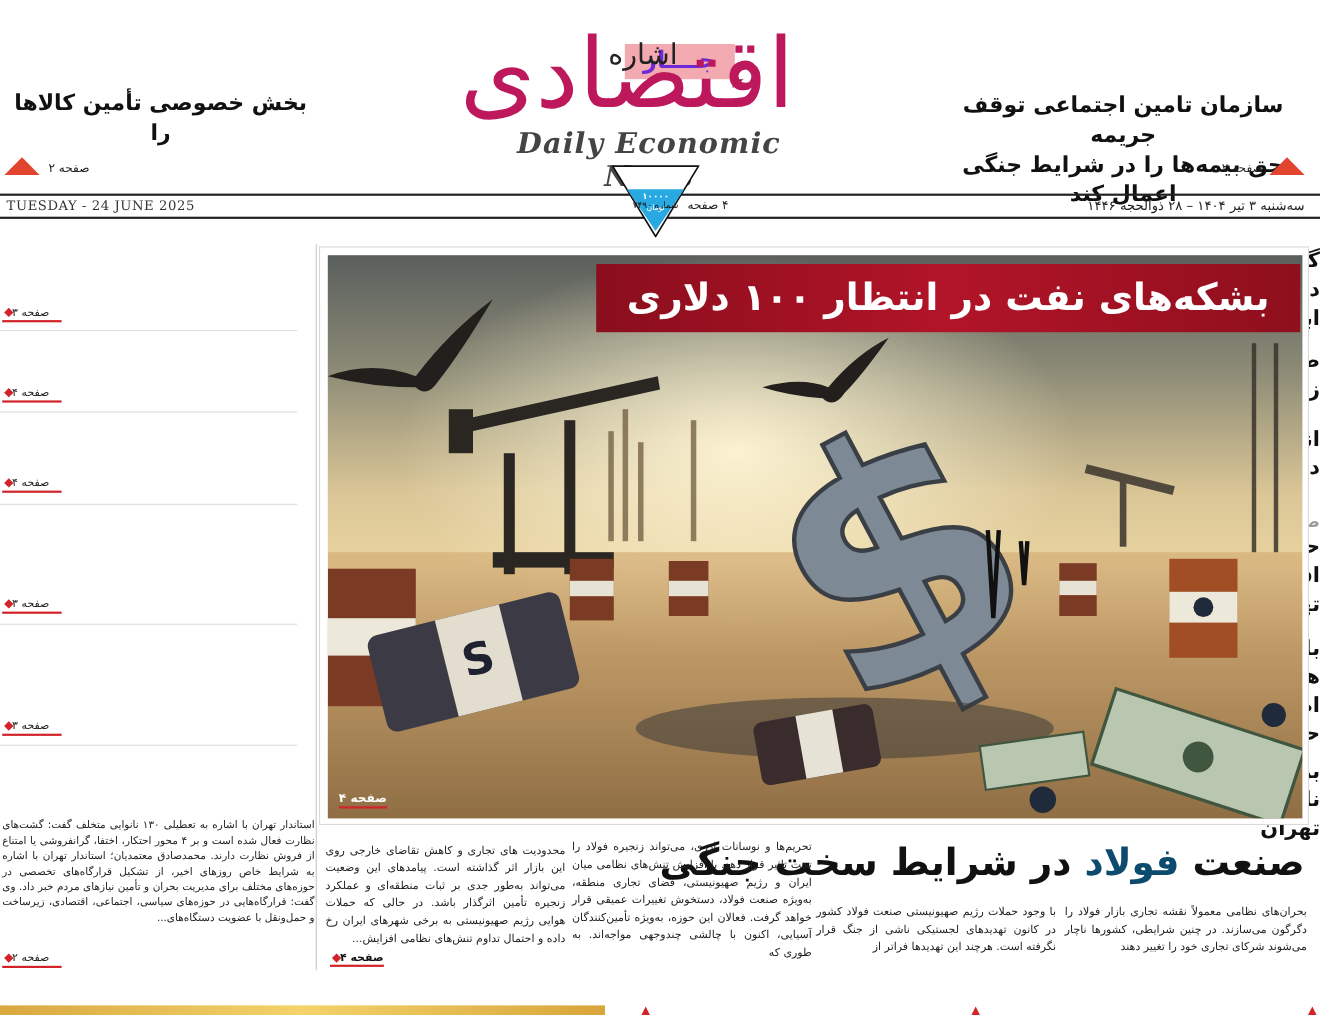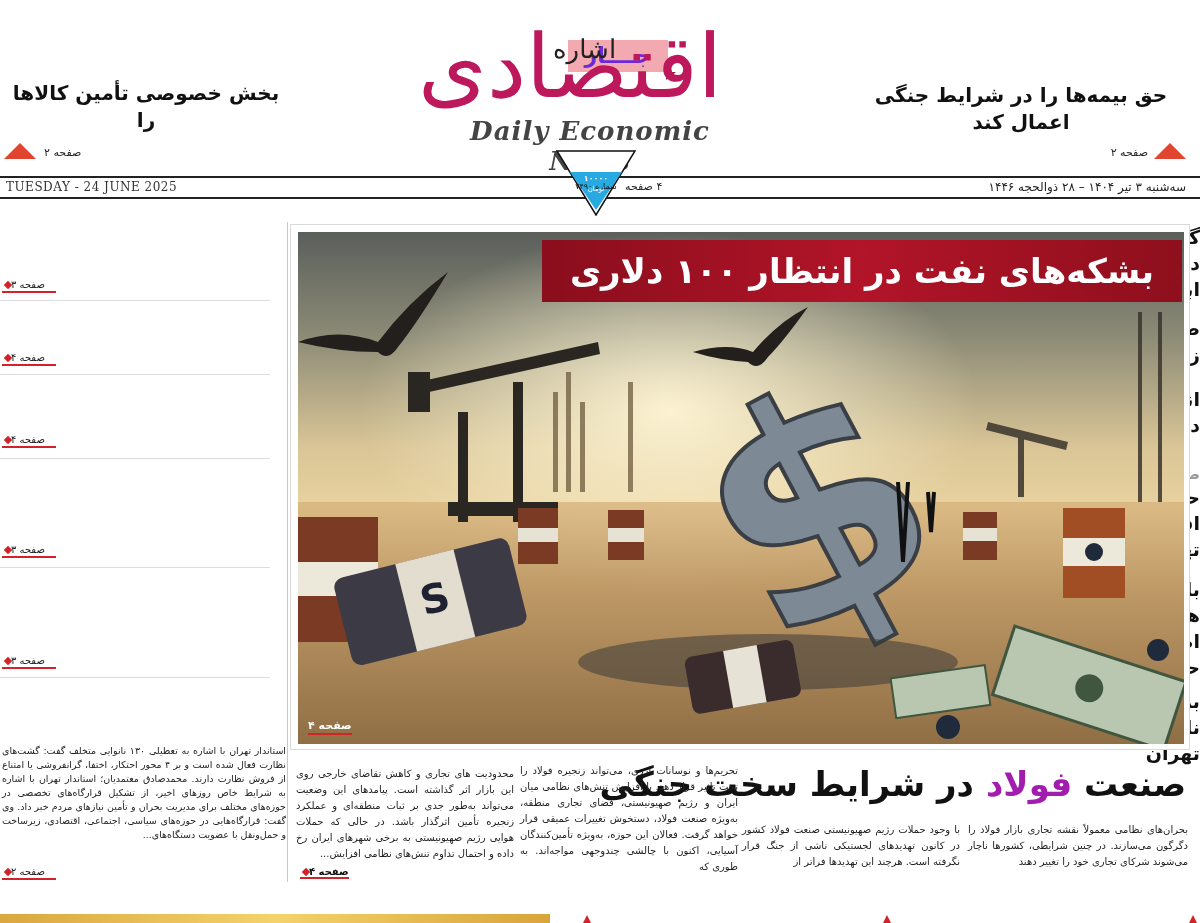--- a/index.html
+++ b/index.html
@@ -39,21 +39,21 @@
   .vline { left: 287px; top: 222px; width: 1px; height: 660px; background: #c8c8c8; }
 
   
   .hero-frame { left: 290px; top: 224px; width: 900px; height: 526px; border: 1px solid #d9d9d9; background: #fff; }
   .hero-img { left: 298px; top: 232px; width: 886px; height: 512px; overflow: hidden; background: linear-gradient(180deg, #5a5f5c 0%, #8b8a76 20%, #d9c596 42%, #e9d3a0 55%, #c8a06a 70%, #9c7a4c 100%); }
   .hero-banner { right: 18px; top: 240px; width: 640px; height: 62px; background: linear-gradient(90deg,#8a0e1d,#b21428 50%,#8e0f1d); color: #fff; font-weight: bold; font-size: 34px; line-height: 62px; text-align: center; direction: rtl; margin-left: 20px; }
   .hero-ref { left: 308px; top: 719px; font-size: 11px; color: #fff; font-weight: bold; direction: rtl; border-bottom: 2px solid #d2232a; padding-bottom: 1px; }
 
   
   .steel-title { right: 14px; top: 762px; font-weight: bold; font-size: 34px; line-height: 44px; direction: rtl; white-space: nowrap; }
-  .steel-title .accent { color: #a21caf; }
+  .steel-title .accent { color: #0c4a6e; }
   .col-text { font-size: 10px; line-height: 16px; color: #222; direction: rtl; text-align: justify; }
   .colA { left: 968px; top: 822px; width: 220px; }
   .colB { left: 742px; top: 822px; width: 218px; }
   .colC { left: 520px; top: 763px; width: 218px; }
   .colD { left: 296px; top: 766px; width: 218px; }
   .steel-ref { left: 300px; top: 866px; font-size: 10px; font-weight: bold; direction: rtl; border-bottom: 2px solid #d2232a; }
   .steel-ref .dot { display: inline-block; width: 6px; height: 6px; background: #d2232a; transform: rotate(45deg); margin-left: 3px; vertical-align: middle; }
 
   .footer-strip { left: 0; top: 914px; width: 550px; height: 9px; background: linear-gradient(90deg,#d9a83f,#f3d36a,#d8a53a); }
   .footer-mark { width: 0; height: 0; border-left: 4px solid transparent; border-right: 4px solid transparent; border-bottom: 8px solid #d2232a; top: 915px; }
@@ -62,20 +62,21 @@
 <body>
 
 <div class="abs masthead-logo">
   <div class="logo-jar">جــــار</div>
   <div class="logo-persian">اقتصادی</div>
   <div class="logo-abzar">اشاره</div>
 </div>
 <div class="abs logo-english">Daily Economic News</div>
 
 <div class="abs teaser teaser-right">
+  <div>سازمان تامین اجتماعی توقف جریمه</div>
   <div>حق بیمه‌ها را در شرایط جنگی اعمال کند</div>
 </div>
 <div class="abs" style="right:14px; top:143px; display:flex; align-items:flex-end; gap:6px; direction:rtl;">
   <div class="tri-red"></div>
   <span class="page-ref-small">صفحه ۲</span>
 </div>
 
 <div class="abs teaser teaser-left">
   <div>بخش خصوصی تأمین کالاها را</div>
 </div>

